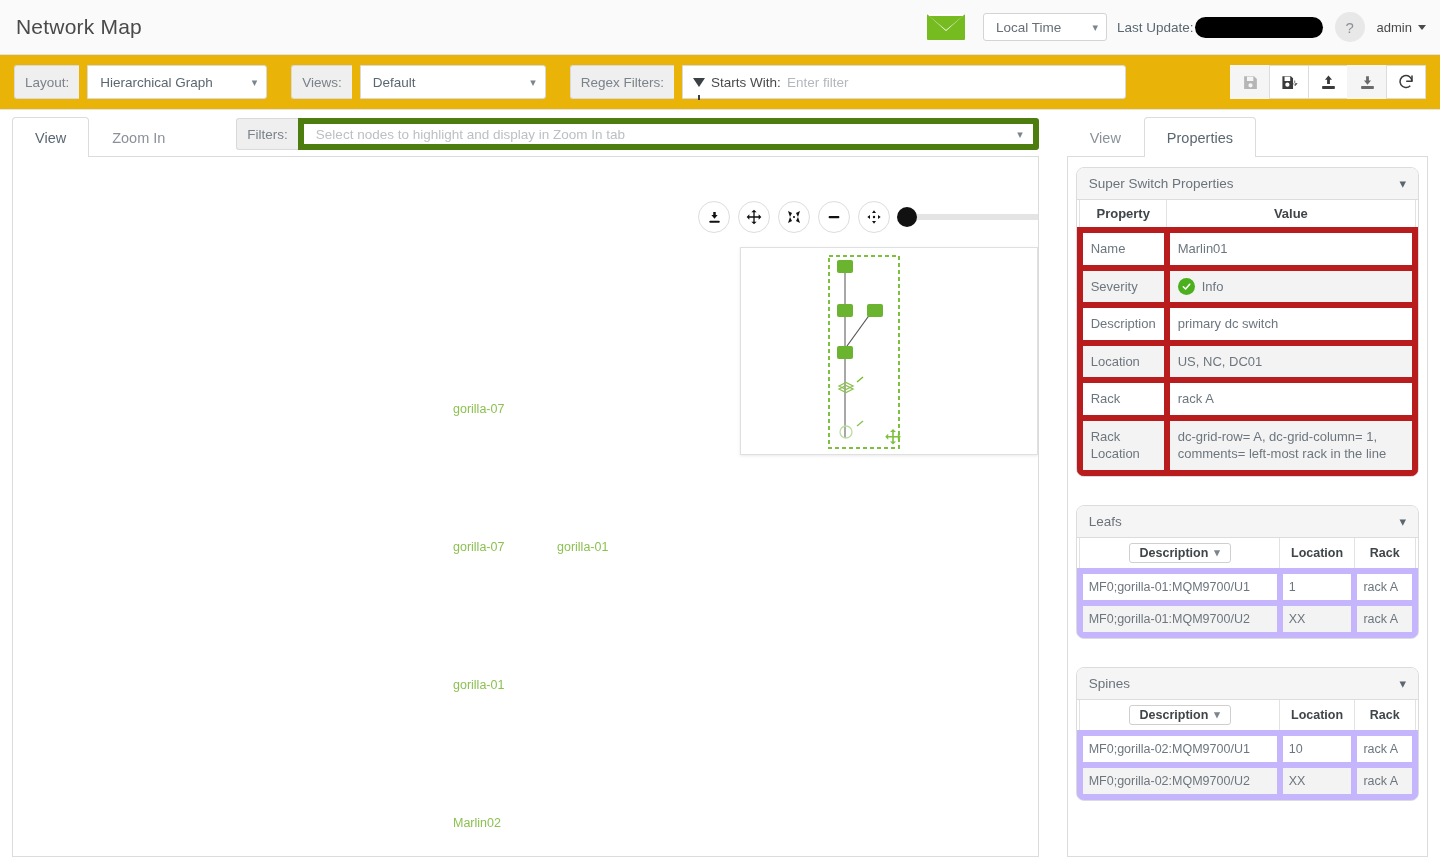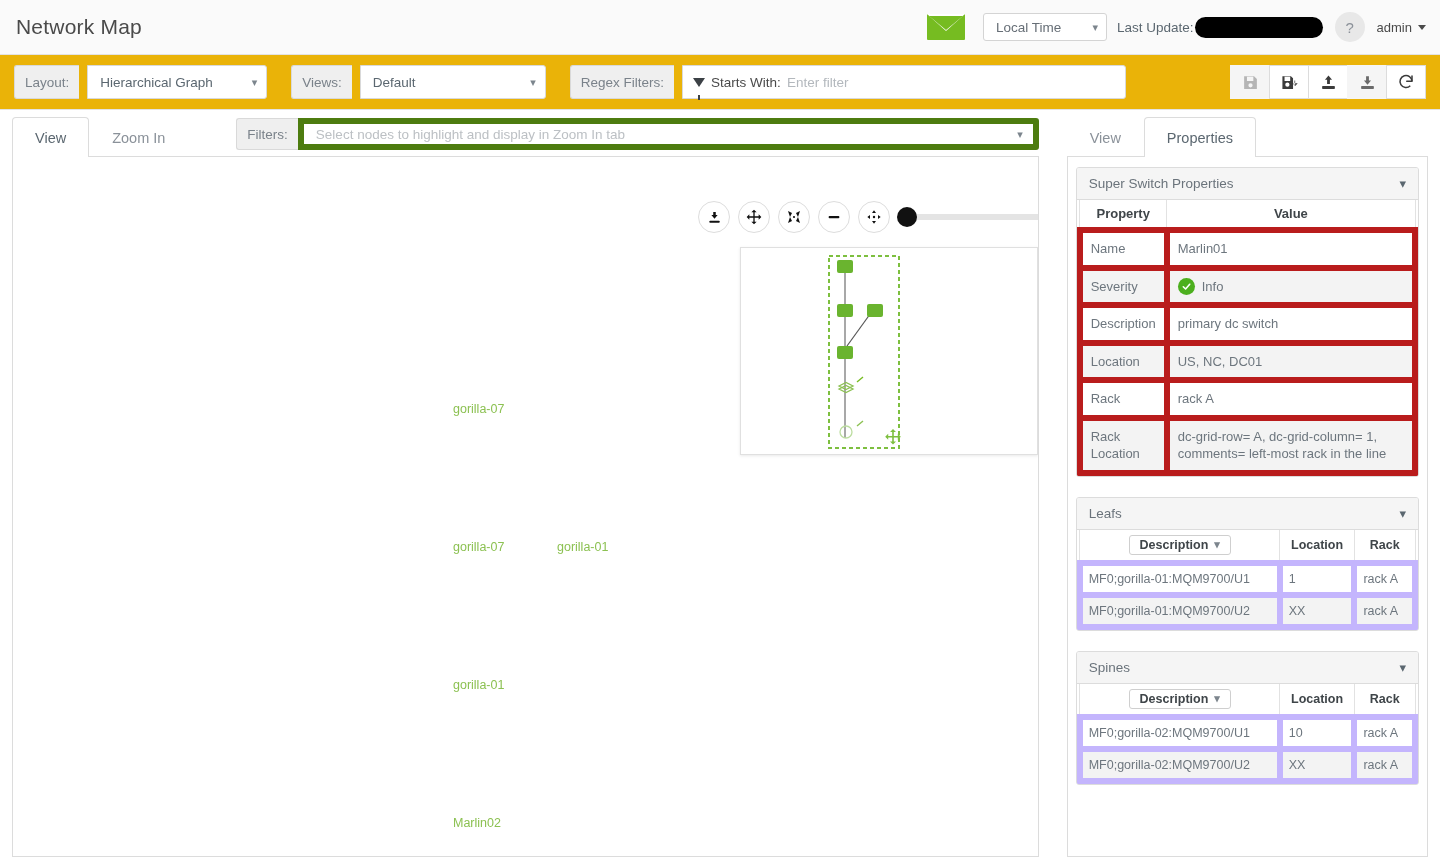--- a/index.html
+++ b/index.html
@@ -313,22 +313,22 @@
   .panel-body {
     border: 1px solid #dcdcdc;
     border-top: none;
     height: 700px;
     background: #ffffff;
     padding: 10px 8px;
     overflow: hidden;
   }
   .accordion {
     border: 1px solid #dcdcdc;
-    border-radius: 3px;
-    margin-bottom: 20px;
+    border-radius: 8px;
+    margin-bottom: 28px;
     overflow: hidden;
   }
   .acc-head {
     background: #f5f5f5;
     height: 32px;
     display: flex; align-items: center; justify-content: space-between;
     padding: 0 12px;
     font-size: 13.5px;
     color: #6a737b;
     border-bottom: 1px solid #dcdcdc;

